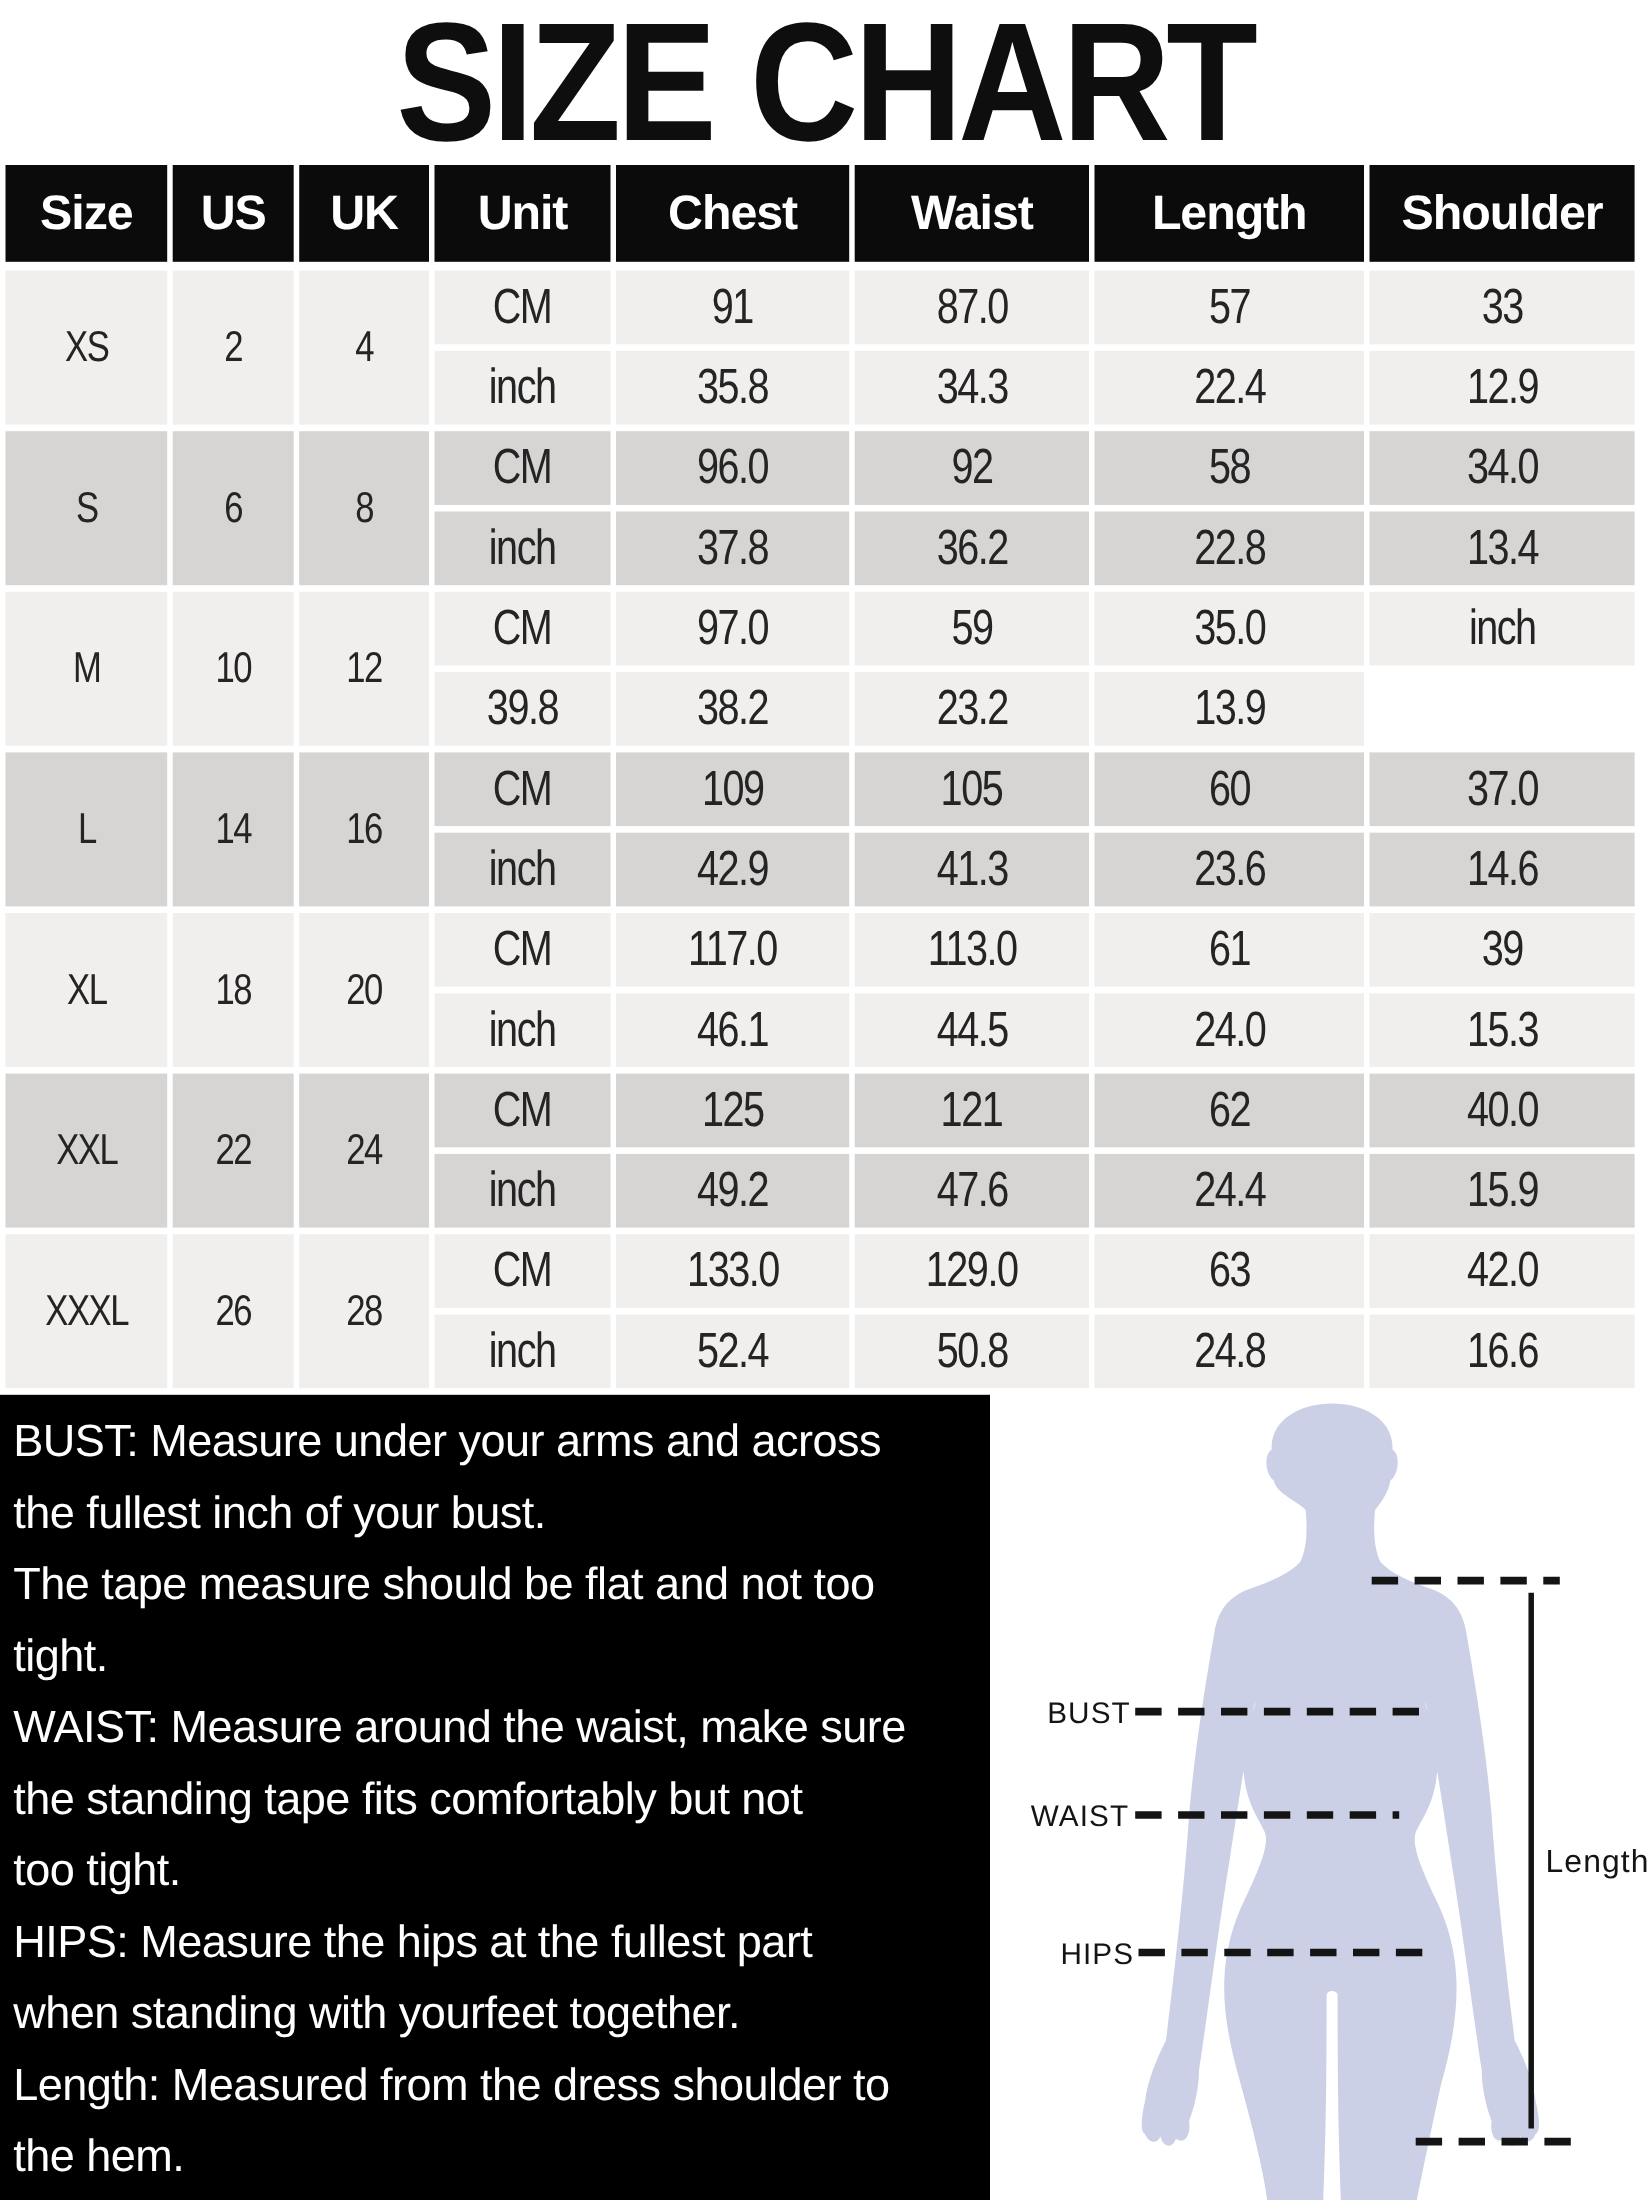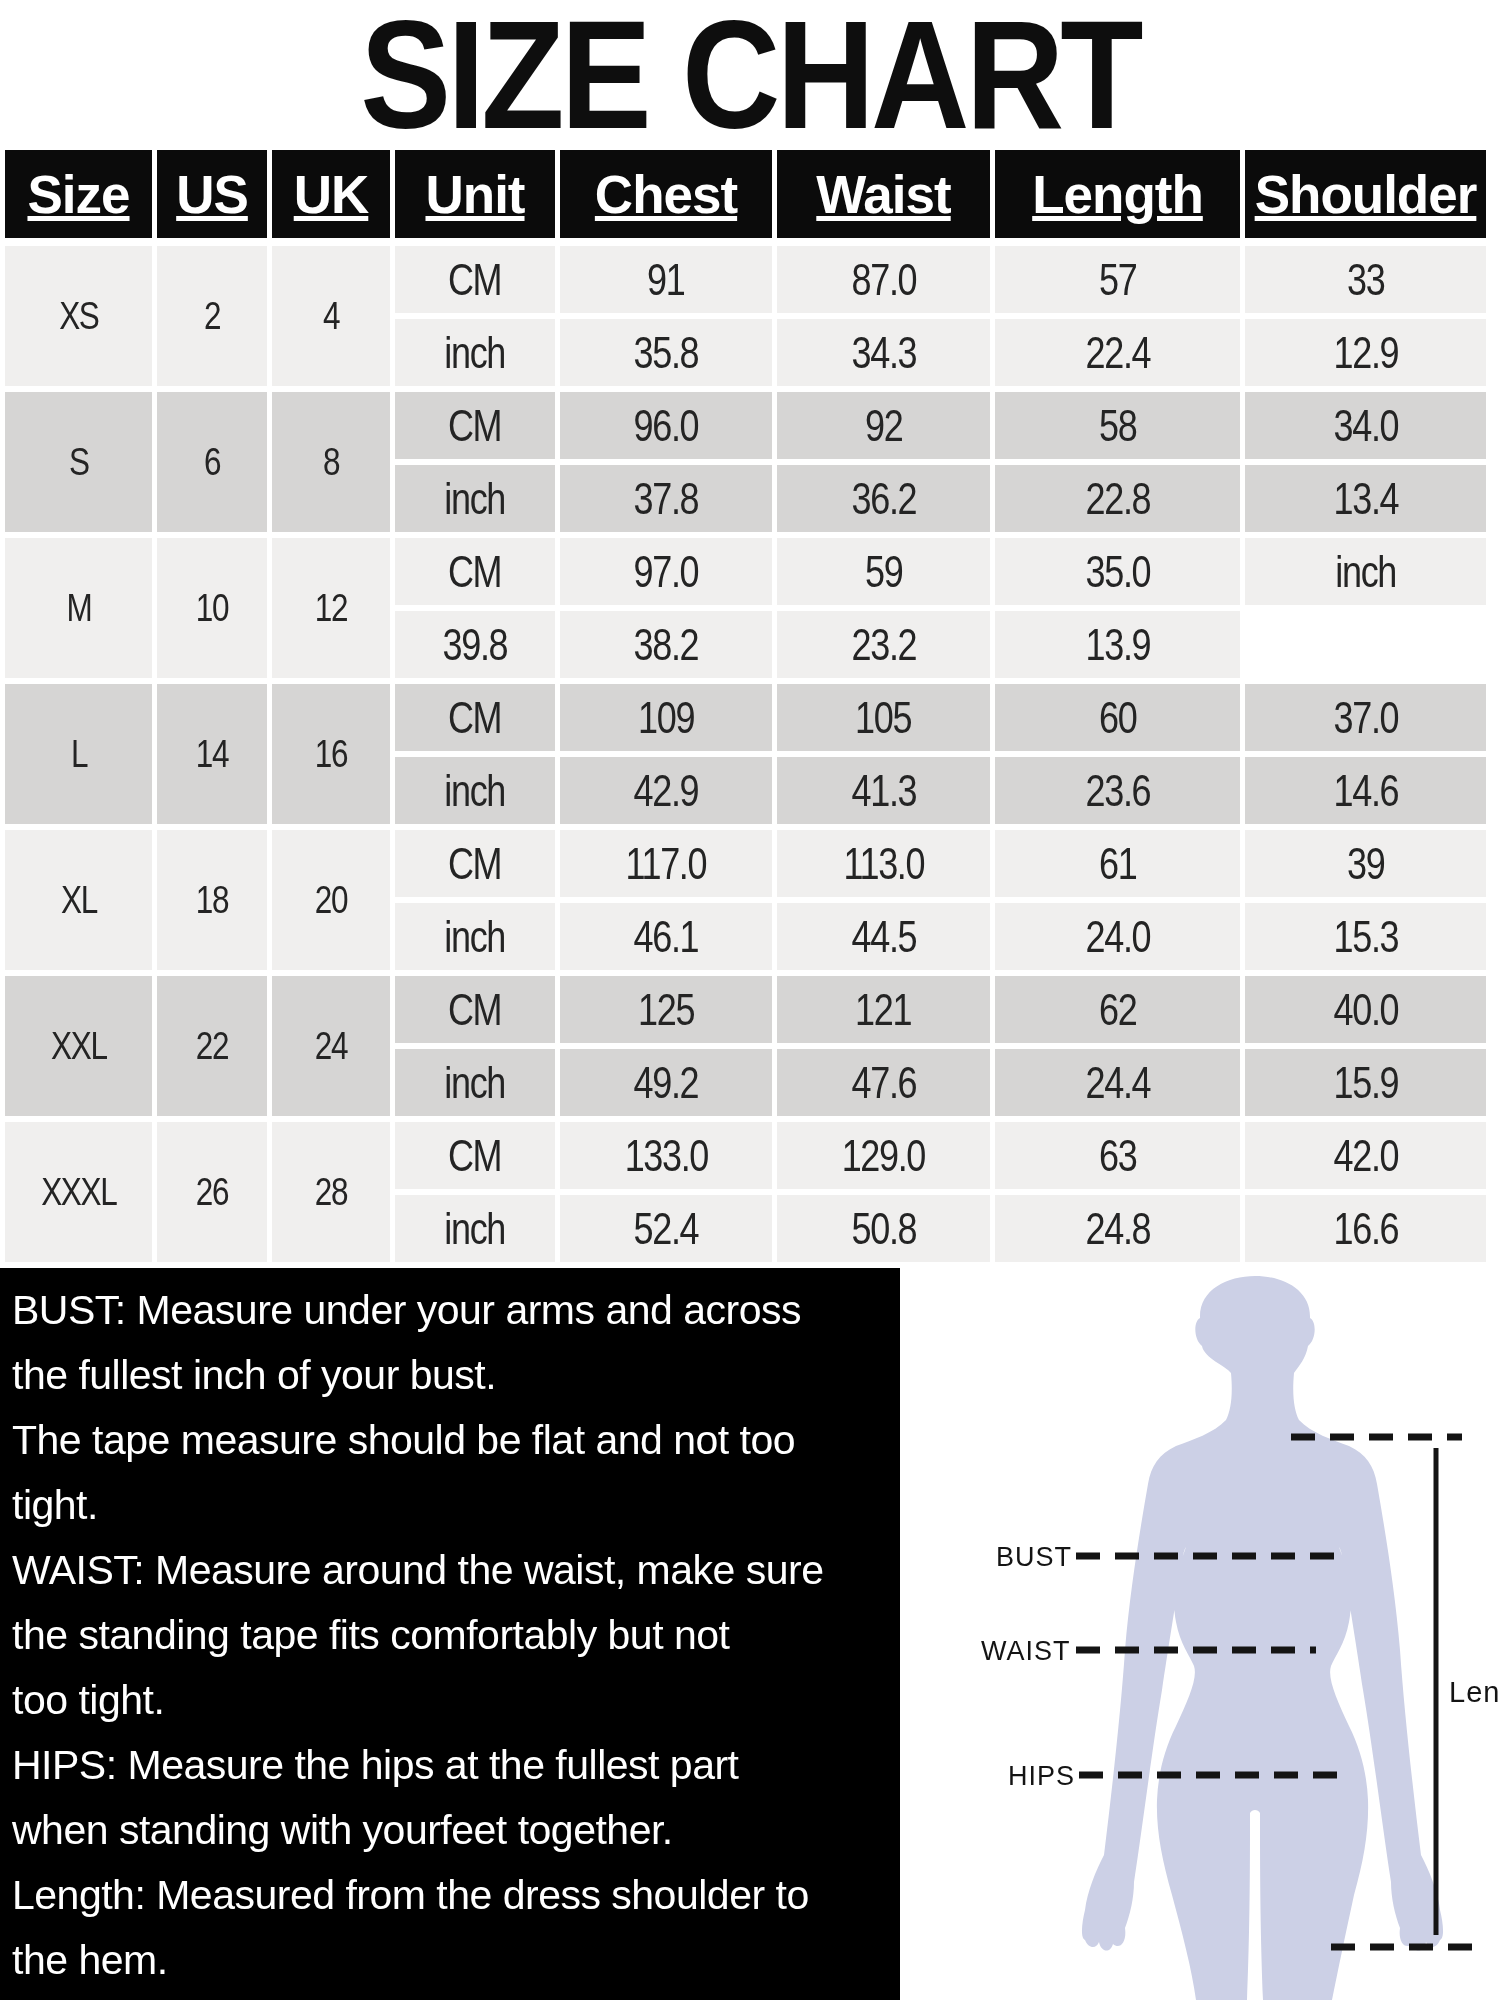--- a/index.html
+++ b/index.html
@@ -21,21 +21,21 @@
   .table { position:absolute; left:5px; top:150px; width:1491px; }
   .grid {
     display:grid;
     grid-template-columns:147px 110px 118px 160px 212px 213px 245px 241px;
     column-gap:5px; row-gap:6px;
   }
   .header { grid-template-rows:88px; margin-bottom:8px; }
   .hcell {
     background:#0b0b0b; color:#ffffff;
     display:flex; align-items:center; justify-content:center;
-    font-size:53px; font-weight:700; letter-spacing:-1px;text-decoration:underline;
+    font-size:44px; font-weight:700; letter-spacing:-1px;
   }
   .block { grid-template-rows:67px 67px; margin-bottom:6px; }
   .block:last-child { margin-bottom:0; }
   .light .cell { background:#f0efee; }
   .dark  .cell { background:#d6d5d4; }
   .cell {
     display:flex; align-items:center; justify-content:center;
     font-size:40px; font-weight:400; color:#242424; letter-spacing:-1.5px;
   }
   .cell > span { display:inline-block; transform:scale(0.9,1.12); }
@@ -43,21 +43,21 @@
   
   .notes {
     position:absolute; left:0; top:1268px; width:900px; height:813px;
     background:#000000; color:#ffffff; padding:10px 0 0 12px;
   }
   .note-line {
     font-size:41px; line-height:65px; letter-spacing:-0.5px;
     font-weight:400; white-space:nowrap;
   }
   
-  .figure { position:absolute; left:900px; top:1270px; width:553px; height:730px;padding-left:44px; }
+  .figure { position:absolute; left:900px; top:1270px; width:553px; height:730px; }
   .figure svg { display:block; width:600px; height:730px; }
   .fig-label { font-family:"Liberation Sans", sans-serif; fill:#141414; }
 </style>
 </head>
 <body>
 
 <div class="page">
 
   <div class="title">SIZE CHART</div>
 

